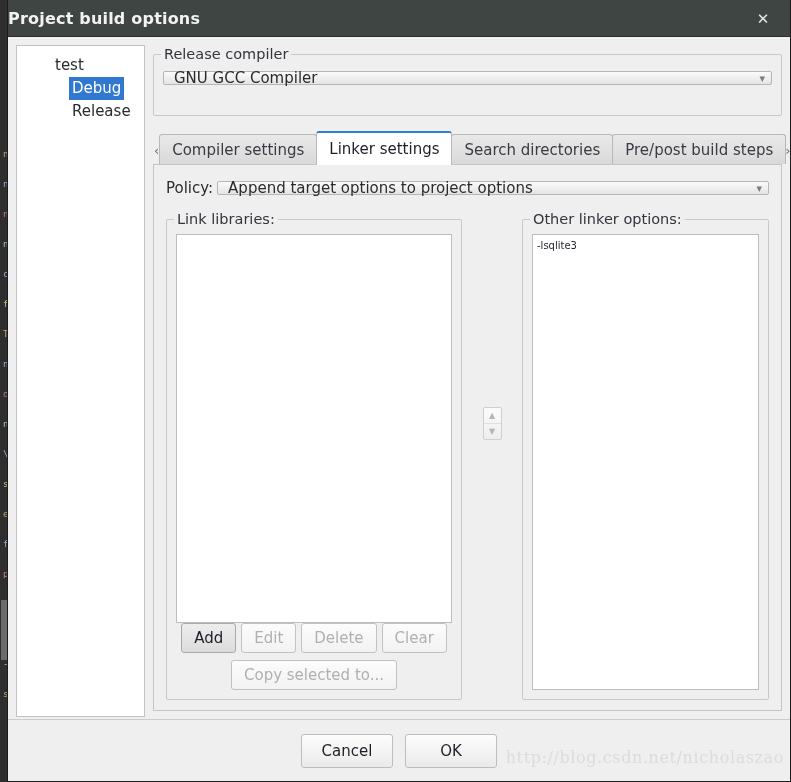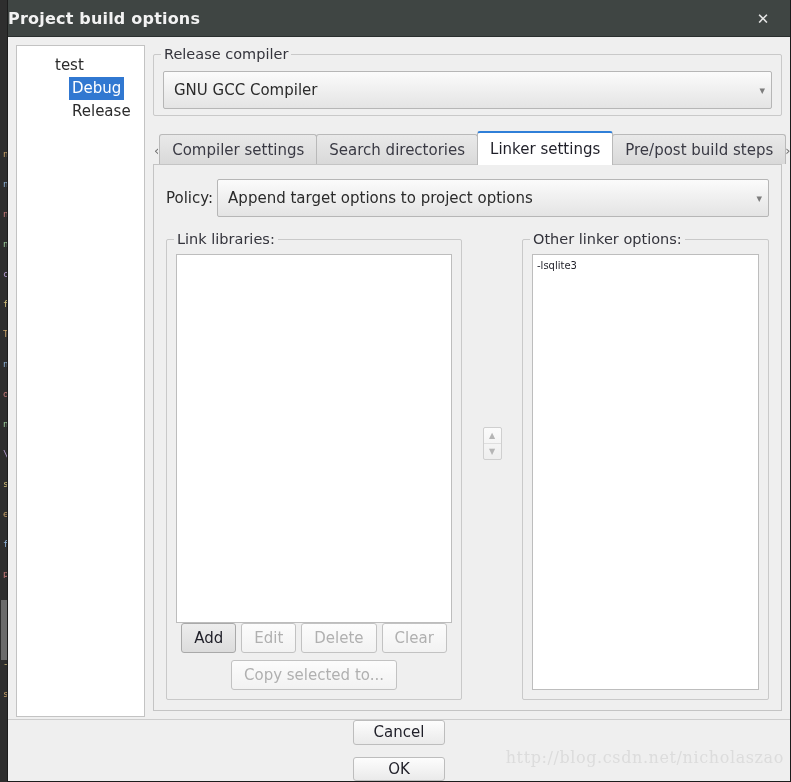--- a/index.html
+++ b/index.html
@@ -91,21 +91,21 @@
   .groupbox > .gb-title {
     position: absolute; top: -9px; left: 7px;
     background: #efefef; padding: 0 3px;
     font-size: 14.5px; color: #34343c;
     white-space: nowrap;
   }
 
   #compiler-group { height: 62px; padding: 16px 9px 9px 9px; margin-top: 9px; }
 
   .combo {
-    height: 38px; width: 100%;
+    height: 14px; width: 100%;
     background: linear-gradient(#fbfbfb, #e4e4e4);
     border: 1px solid #b6b6b6; border-radius: 2px;
     display: flex; align-items: center;
     padding: 0 6px 0 10px;
     font-size: 15px; color: #2b2b2b;
     cursor: pointer; position: relative;
   }
   .combo .combo-value { flex: 1; overflow: hidden; white-space: nowrap; text-overflow: ellipsis; }
   .combo .combo-arrow { color: #7d7d7d; font-size: 11px; margin-left: 6px; }
 
@@ -238,21 +238,20 @@
   }
 
   
   #footer {
     height: 62px; min-height: 62px;
     border-top: 1px solid #cdcdcd;
     margin-top: 8px;
     display: flex; align-items: center; justify-content: center;
     gap: 12px;
     position: relative;
-    flex-direction: column;
   }
   .footer-btn {
     width: 92px; height: 34px;
     font-size: 15px; color: #1f1f28;
     border: 1px solid #bdbdbd; border-radius: 3px;
     background: linear-gradient(#fdfdfd, #eaeaea);
     display: flex; align-items: center; justify-content: center;
     cursor: pointer;
   }
   #watermark {
@@ -319,22 +318,22 @@
         <span class="gb-title">Release compiler</span>
         <div class="combo">
           <span class="combo-value">GNU GCC Compiler</span>
           <span class="combo-arrow">▾</span>
         </div>
       </div>
 
       <div id="tabstrip">
         <div class="tab-scroll">‹</div>
         <div class="tab">Compiler settings</div>
+        <div class="tab active">Linker settings</div>
         <div class="tab">Search directories</div>
-        <div class="tab active">Linker settings</div>
         <div class="tab">Pre/post build steps</div>
         <div class="tab-scroll last-scroll">›</div>
       </div>
 
       <div id="tabpage">
 
         <div id="policy-row">
           <span id="policy-label">Policy:</span>
           <div class="combo" id="policy-combo">
             <span class="combo-value">Append target options to project options</span>

